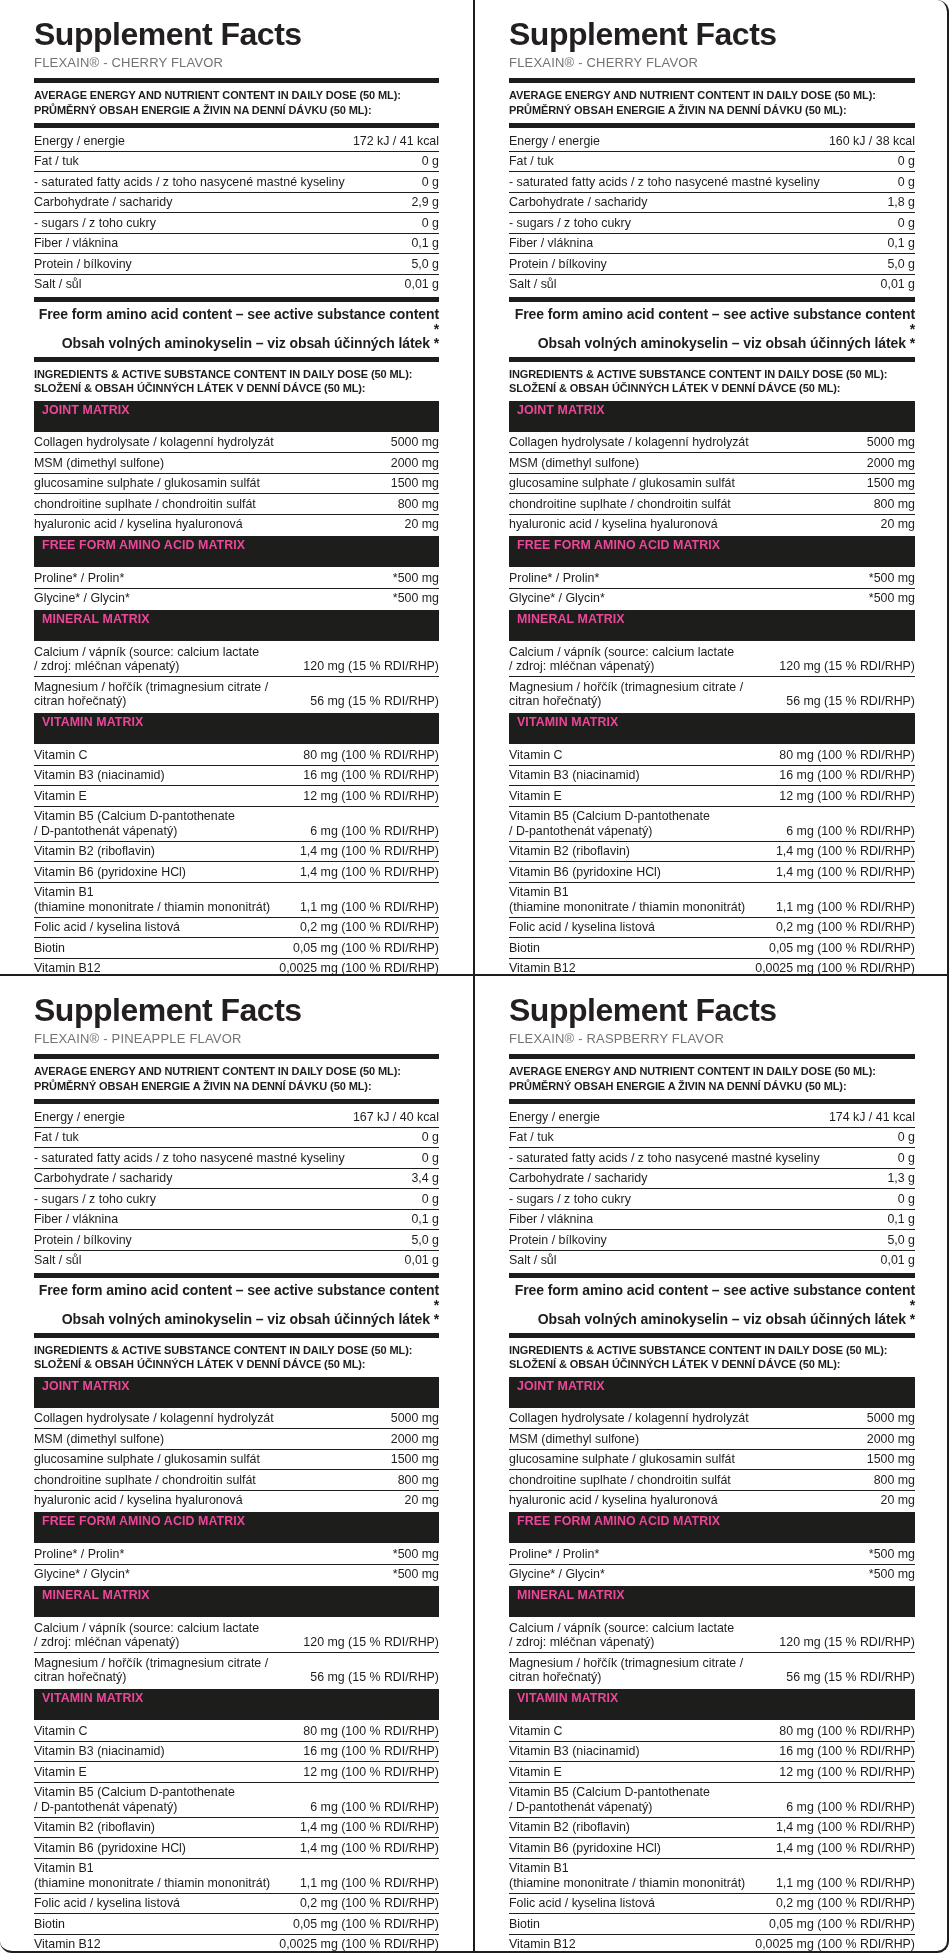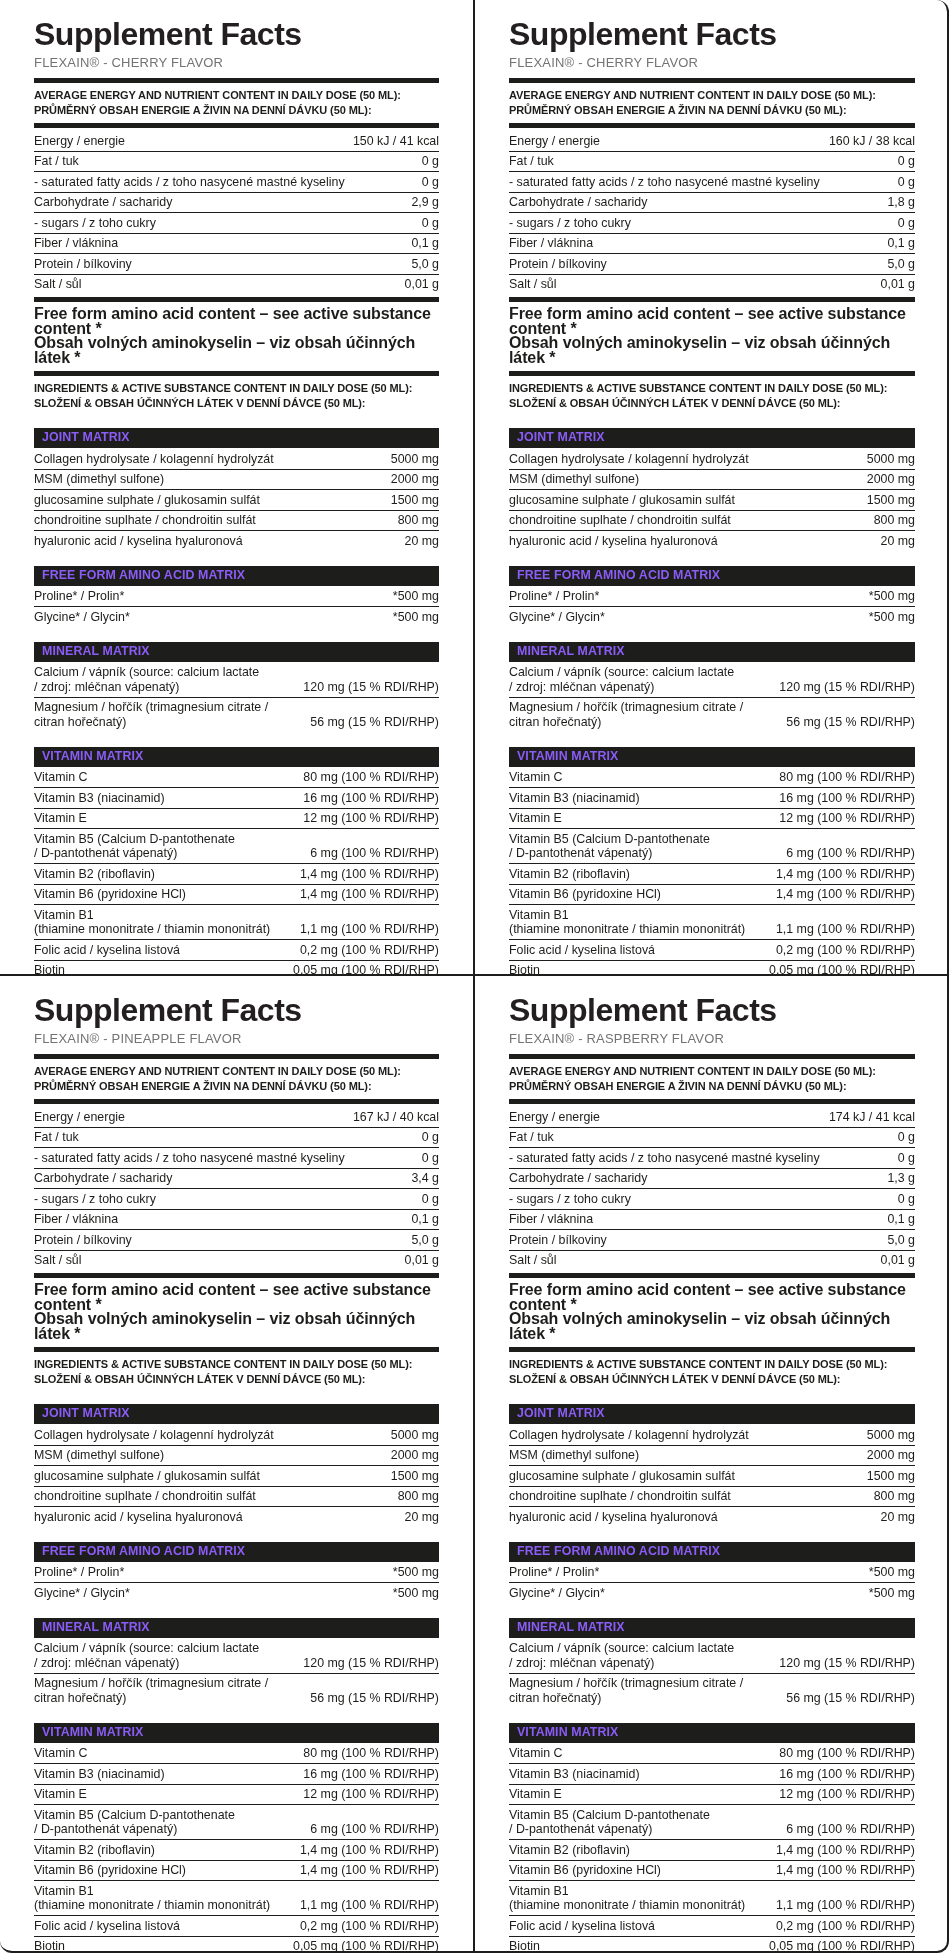--- a/index.html
+++ b/index.html
@@ -51,60 +51,60 @@
   }
   .bar.bottom{ margin-top:2px; }
   .hdr{
     font-weight:bold;
     font-size:11px;
     line-height:14.5px;
     letter-spacing:-0.1px;
     white-space:pre-line;
     padding:2px 0 3px 0;
   }
-  .note{ font-size:16px; }
+  .note{ font-size:14px;text-align:right; }
   .rows{ }
   .row{
     display:flex;
     justify-content:space-between;
     align-items:flex-end;
     font-size:12.4px;
     line-height:14.5px;
     padding:2.5px 0;
   }
   .row + .row{ border-top:1.5px solid var(--ink); }
   .row .label{ white-space:pre-line; }
   .row .value{ white-space:nowrap; padding-left:8px; }
   .sec-bar{
     background:var(--ink);
-    color:#8b5cf6;
+    color:#ec4899;
     font-weight:bold;
     font-size:12.4px;
     line-height:16px;
-    padding:1px 0 3px 8px;
-    margin:15px 0 1px 0;
+    padding:1px 0 14px 8px;
+    margin:2px 0 1px 0;
     letter-spacing:0.1px;
   }
 </style>
 </head>
 <body>
 
 <div class="grid" id="grid">
   <div class="cell">
     <section class="panel">
       <h1 class="title">Supplement Facts</h1>
       <div class="flavor">FLEXAIN® - CHERRY FLAVOR</div>
       <div class="bar"></div>
       <div class="hdr">AVERAGE ENERGY AND NUTRIENT CONTENT IN DAILY DOSE (50 ML):
 PRŮMĚRNÝ OBSAH ENERGIE A ŽIVIN NA DENNÍ DÁVKU (50 ML):</div>
       <div class="bar"></div>
       <div class="rows nutrient-rows">
           <div class="row">
             <span class="label">Energy / energie</span>
-            <span class="value">150 kJ / 41 kcal</span>
+            <span class="value">172 kJ / 41 kcal</span>
           </div>
           <div class="row">
             <span class="label">Fat / tuk</span>
             <span class="value">0 g</span>
           </div>
           <div class="row">
             <span class="label">- saturated fatty acids / z toho nasycené mastné kyseliny</span>
             <span class="value">0 g</span>
           </div>
           <div class="row">

